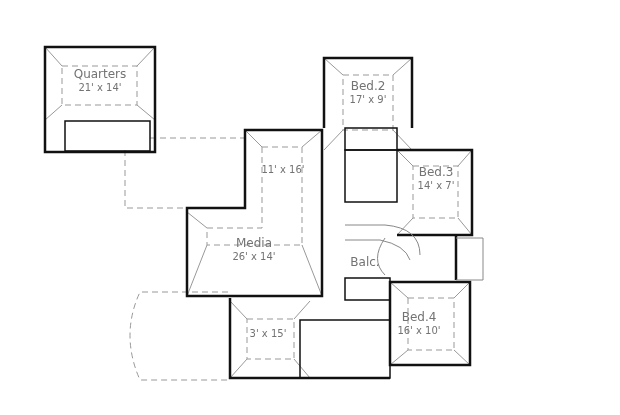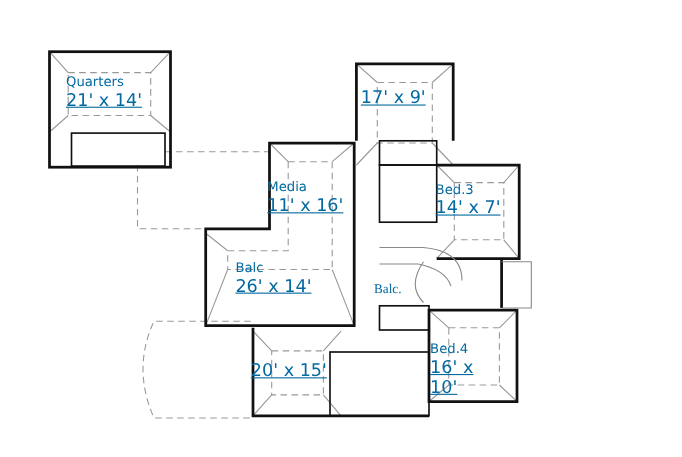--- a/index.html
+++ b/index.html
@@ -1,20 +1,20 @@
 <!DOCTYPE html>
 <html><head>
 <meta charset="utf-8">
 <style>
   html, body { margin:0; padding:0; background:#ffffff; }
   body { width:620px; height:415px; overflow:hidden; position:relative; font-family:"DejaVu Sans", sans-serif; }
   #plan { position:absolute; left:0; top:0; width:620px; height:415px; }
-  .lbl { position:absolute; color:#0369a1; line-height:1.15; }
+  .lbl { position:absolute; text-align:center; color:#737373; line-height:1.15; }
   .lbl .n { font-size:12px; display:block; }
-  .lbl .d { font-size:16px; display:block;text-decoration:underline; }
+  .lbl .d { font-size:10px; display:block; }
 </style>
 </head>
 <body>
 
 <svg id="plan" viewBox="0 0 620 415" xmlns="http://www.w3.org/2000/svg">
   <g fill="none" stroke="#999" stroke-width="1" stroke-dasharray="6,4">
 
     <path d="M150 138 H245 M125 150 V208 H185"></path>
 
     <path d="M228 292 H140 Q120 335 140 380 H228"></path>
@@ -66,36 +66,36 @@
     <path d="M456 238 H483 V280 H456"></path>
     <path d="M385 238 Q370 260 385 275"></path>
   </g>
 </svg>
 
 <div class="lbl" style="left:60px;top:68px;width:80px;">
   <span class="n">Quarters</span>
   <span class="d">21' x 14'</span>
 </div>
 <div class="lbl" style="left:328px;top:80px;width:80px;">
+  <span class="n">Bed.2</span>
   <span class="d">17' x 9'</span>
 </div>
 <div class="lbl" style="left:243px;top:164px;width:80px;">
-  <span class="n">Media</span>
   <span class="d">11' x 16'</span>
 </div>
 <div class="lbl" style="left:396px;top:166px;width:80px;">
   <span class="n">Bed.3</span>
   <span class="d">14' x 7'</span>
 </div>
 <div class="lbl" style="left:214px;top:237px;width:80px;">
-  <span class="n">Balc</span>
+  <span class="n">Media</span>
   <span class="d">26' x 14'</span>
 </div>
-<div class="lbl" style="left:340px;top:256px;width:50px;font-family:Liberation Serif, serif;">
+<div class="lbl" style="left:340px;top:256px;width:50px;">
   <span class="n">Balc.</span>
 </div>
 <div class="lbl" style="left:391px;top:311px;width:56px;">
   <span class="n">Bed.4</span>
   <span class="d">16' x 10'</span>
 </div>
 <div class="lbl" style="left:228px;top:328px;width:80px;">
-  <span class="d">20' x 15'</span>
+  <span class="d">3' x 15'</span>
 </div>
 
 </body></html>

